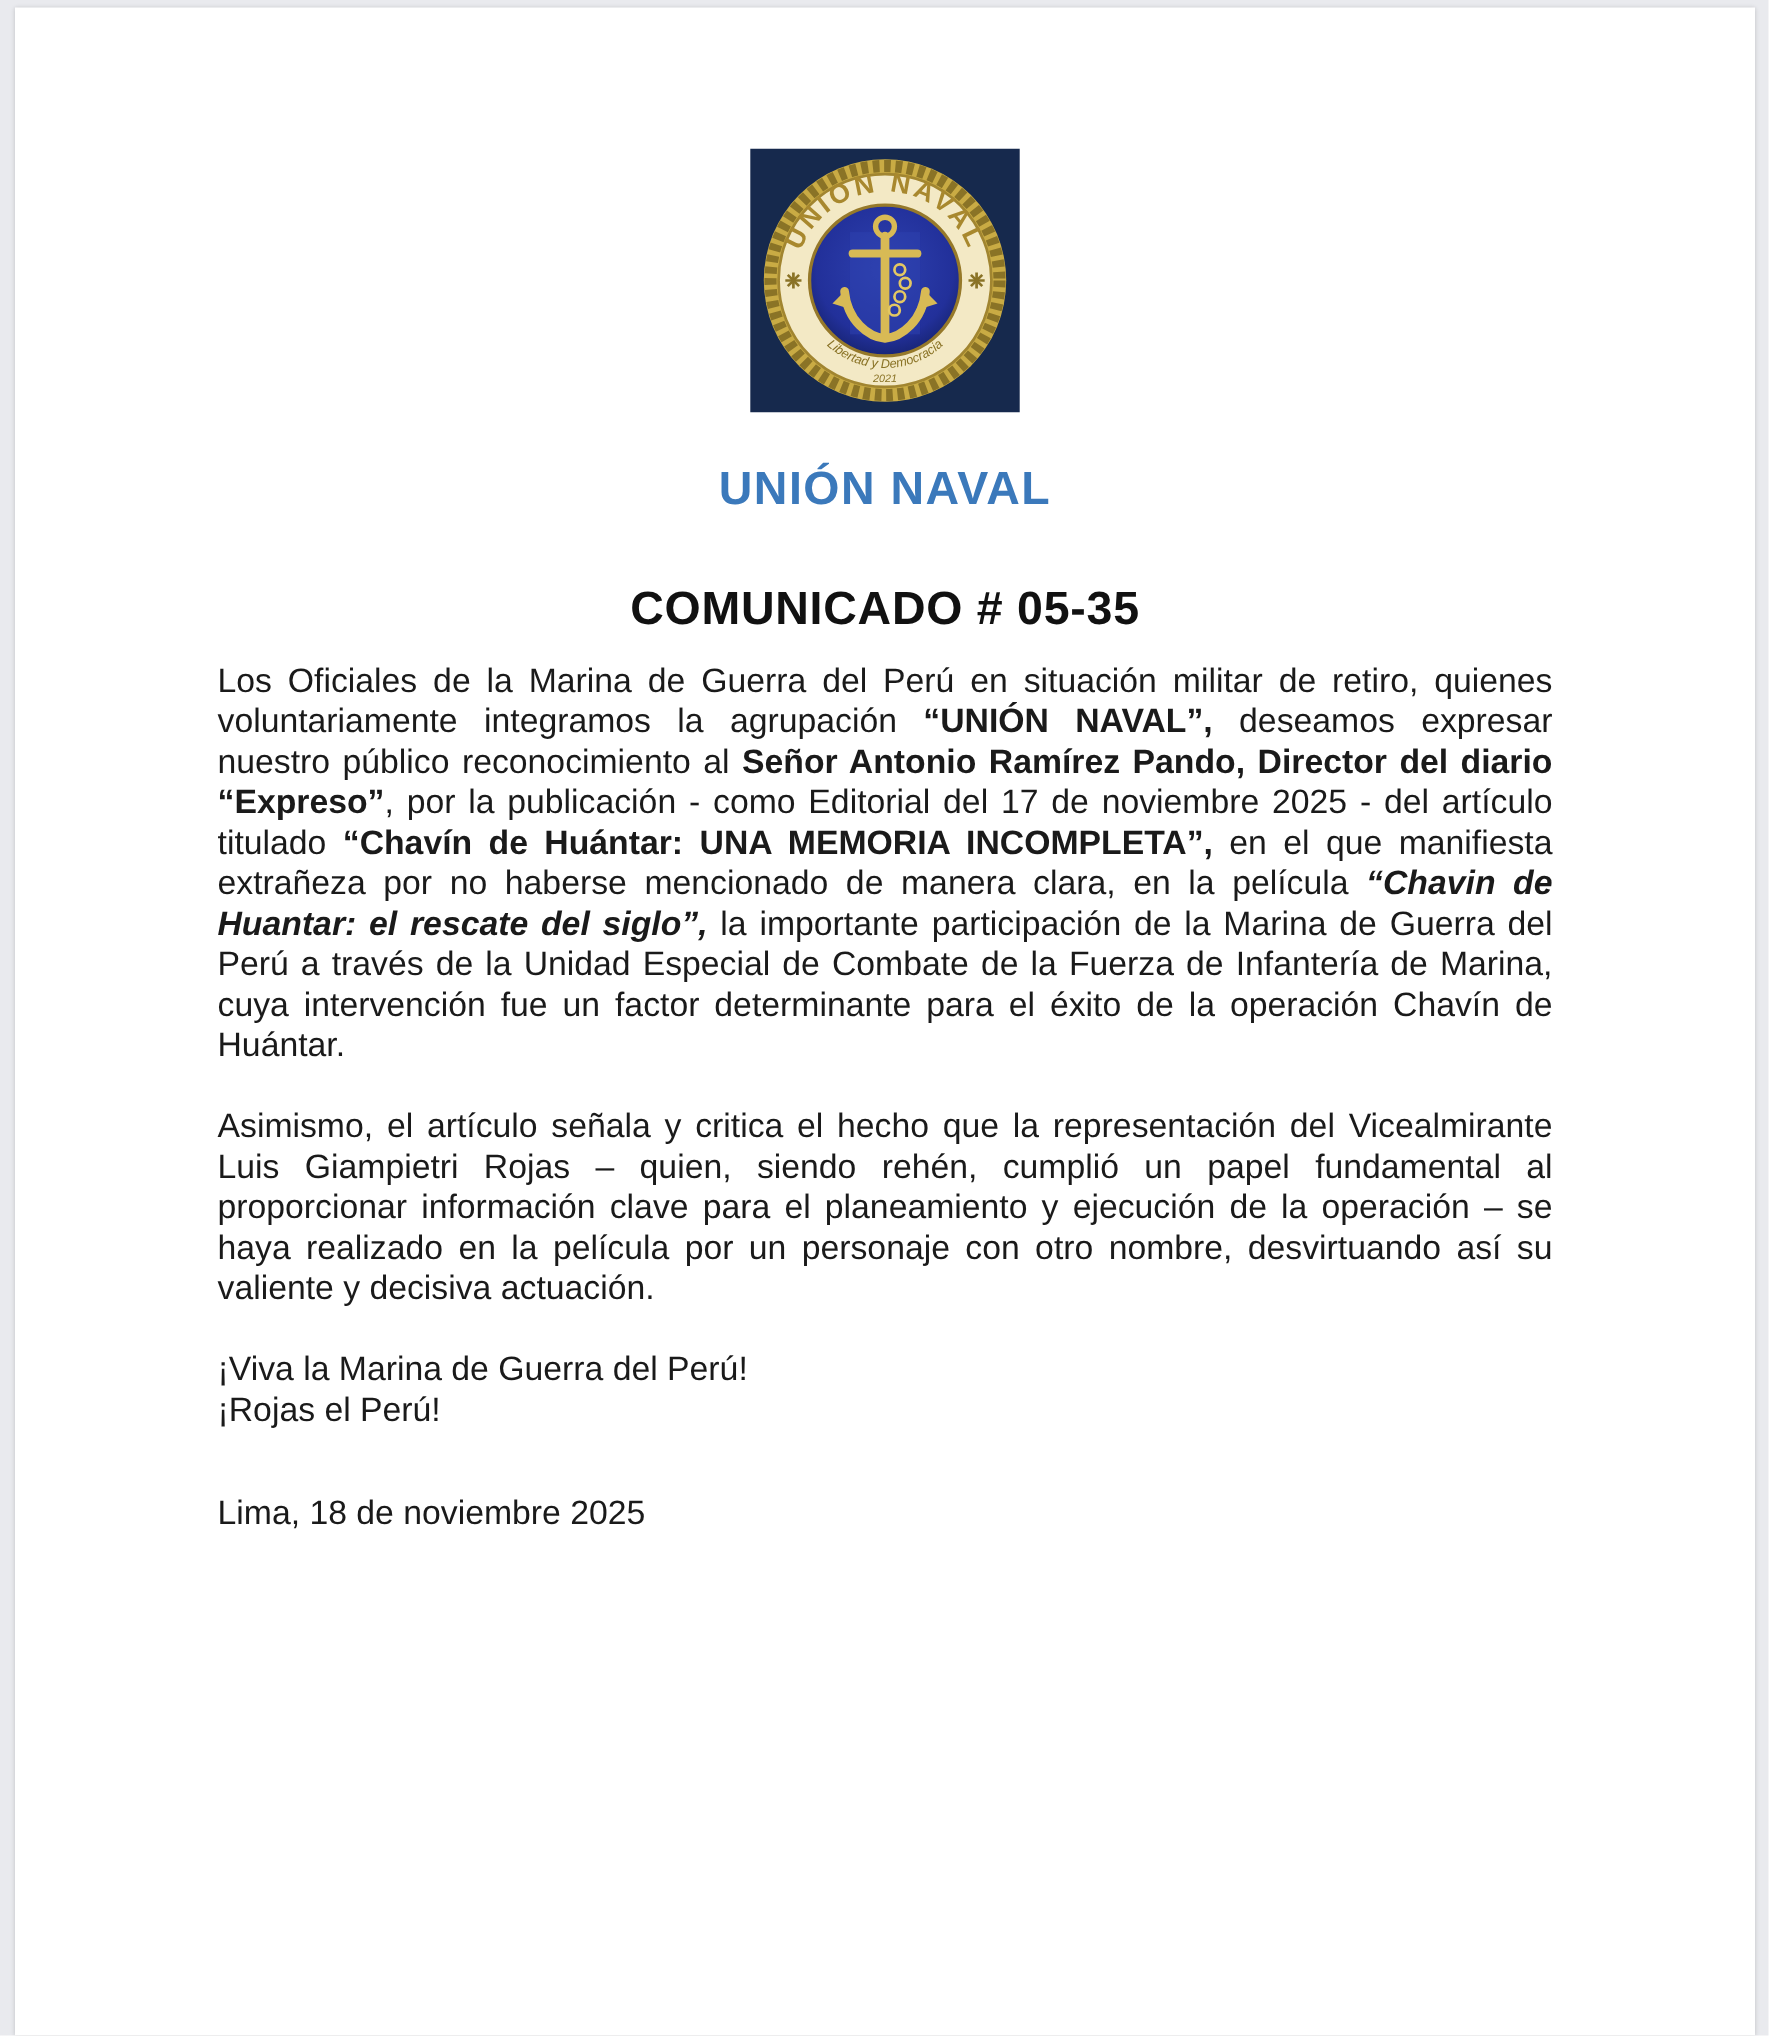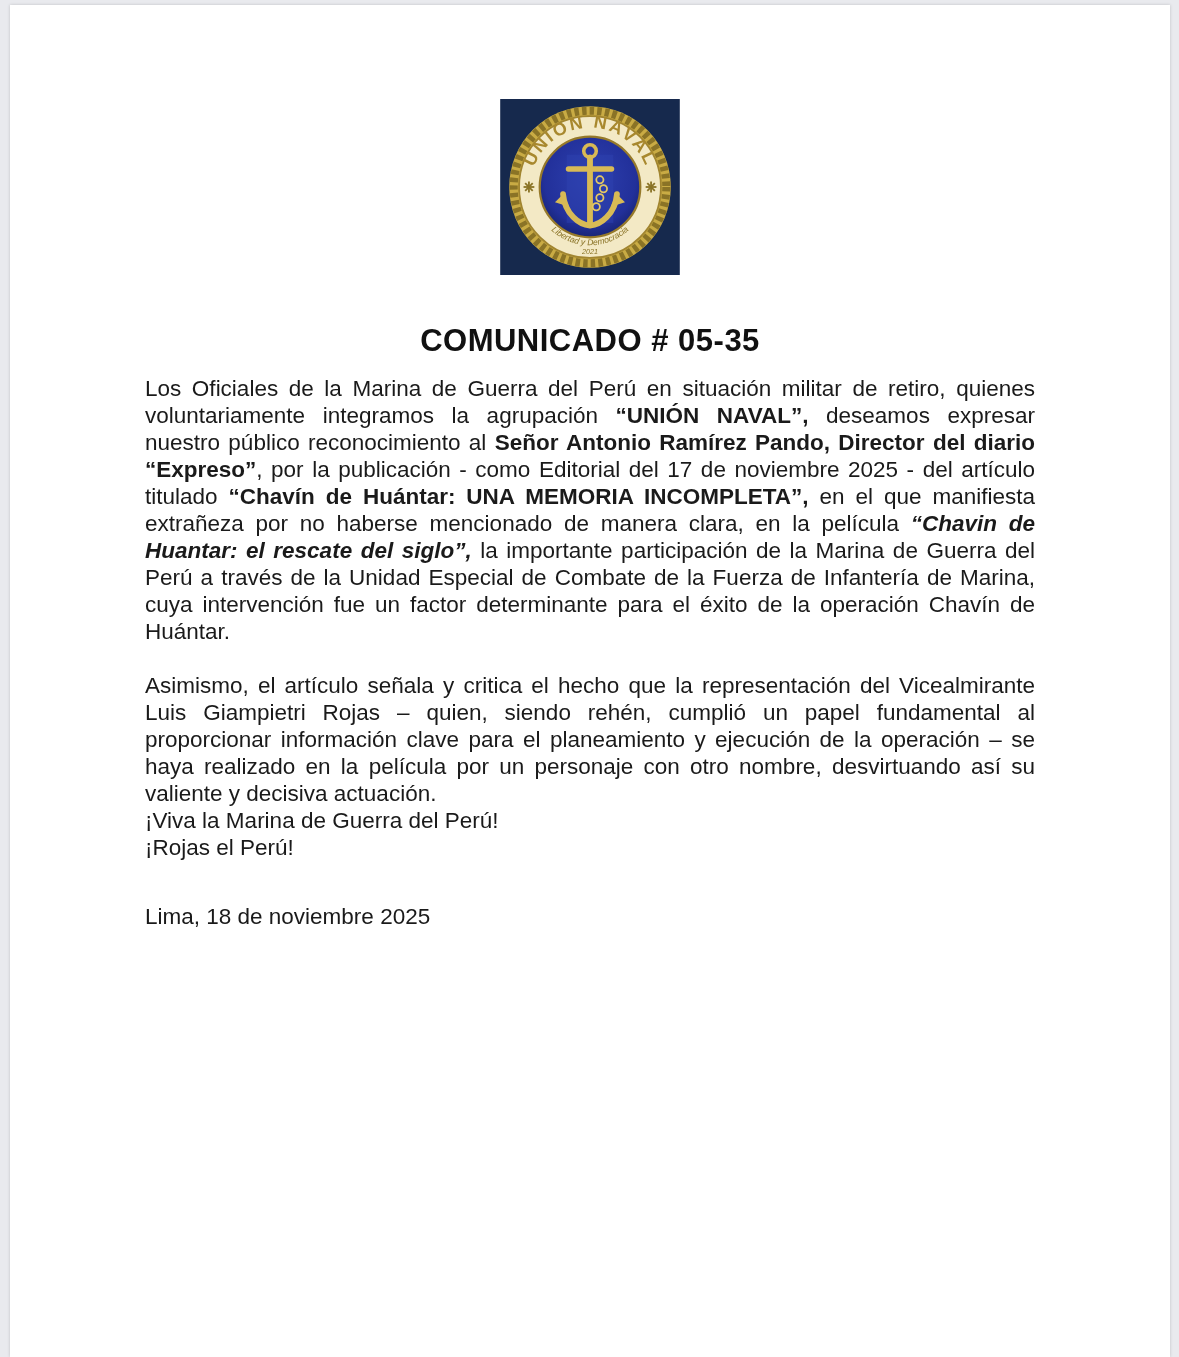--- a/index.html
+++ b/index.html
@@ -46,20 +46,21 @@
   p.body-par{
     margin:0;
     font-size:22.5px;
     line-height:27px;
     color:#1a1a1a;
     text-align:justify;
   }
   p.p1{margin-top:16px;}
   p.p2{margin-top:27px;}
   .slogans{
+    margin-top:27px;
     font-size:22.5px;
     line-height:27px;
     color:#1a1a1a;
   }
   .dateline{
     margin-top:42px;
     font-size:22.5px;
     line-height:27px;
     color:#1a1a1a;
     text-align:left;
@@ -126,20 +127,21 @@
             <textPath href="#arcTop" startOffset="50%" text-anchor="middle">UNION NAVAL</textPath>
           </text>
           <text font-size="9.5" font-style="italic" fill="#8a7326">
             <textPath href="#arcBottom" startOffset="50%" text-anchor="middle">Libertad y Democracia</textPath>
           </text>
           <text x="0" y="75" font-size="8" font-style="italic" fill="#8a7326" text-anchor="middle">2021</text>
         </g>
       </svg>
     </div>
 
+    <h1 class="page-title" style="color: rgb(59, 121, 187);">UNIÓN NAVAL</h1>
 
     <h2 class="subtitle">COMUNICADO # 05-35</h2>
 
     <p class="body-par p1"><span>Los Oficiales de la Marina de Guerra del Perú en situación militar de retiro, quienes voluntariamente integramos la agrupación </span><span class="seg-b">“UNIÓN NAVAL”,</span><span> deseamos expresar nuestro público reconocimiento al </span><span class="seg-b">Señor Antonio Ramírez Pando, Director del diario “Expreso”</span><span>, por la publicación - como Editorial del 17 de noviembre 2025 - del artículo titulado </span><span class="seg-b">“Chavín de Huántar: UNA MEMORIA INCOMPLETA”,</span><span> en el que manifiesta extrañeza por no haberse mencionado de manera clara, en la película </span><span class="seg-b seg-i">“Chavin de Huantar: el rescate del siglo”,</span><span> la importante participación de la Marina de Guerra del Perú a través de la Unidad Especial de Combate de la Fuerza de Infantería de Marina, cuya intervención  fue un factor determinante para el éxito de la operación Chavín de Huántar.</span></p>
 
     <p class="body-par p2">Asimismo, el artículo señala y critica el hecho que la representación del Vicealmirante Luis Giampietri Rojas – quien, siendo rehén, cumplió un papel fundamental al proporcionar información clave para el planeamiento y ejecución de la operación – se haya realizado en la película por un personaje con otro nombre, desvirtuando así su valiente y decisiva actuación.</p>
 
     <div class="slogans">
       <div>¡Viva la Marina de Guerra del Perú!</div>
       <div>¡Rojas el Perú!</div>

